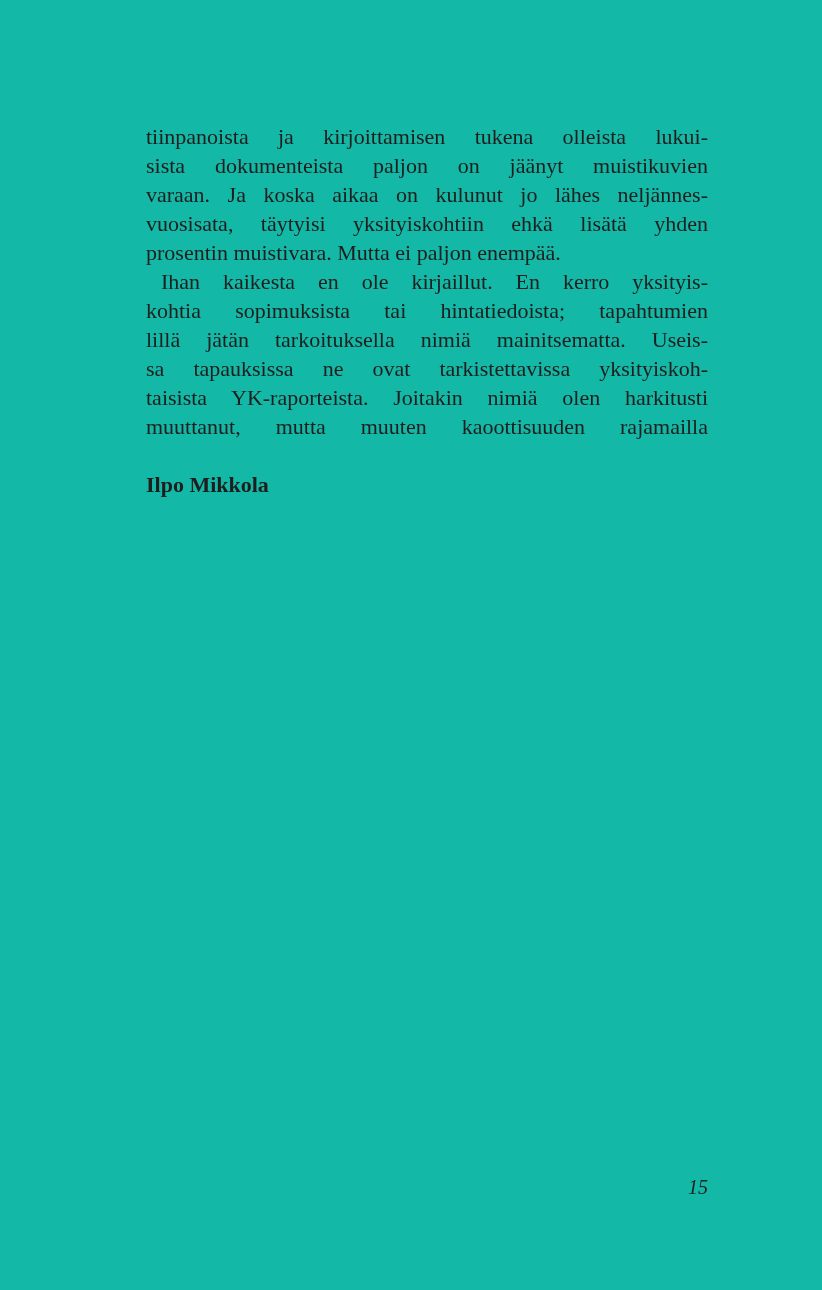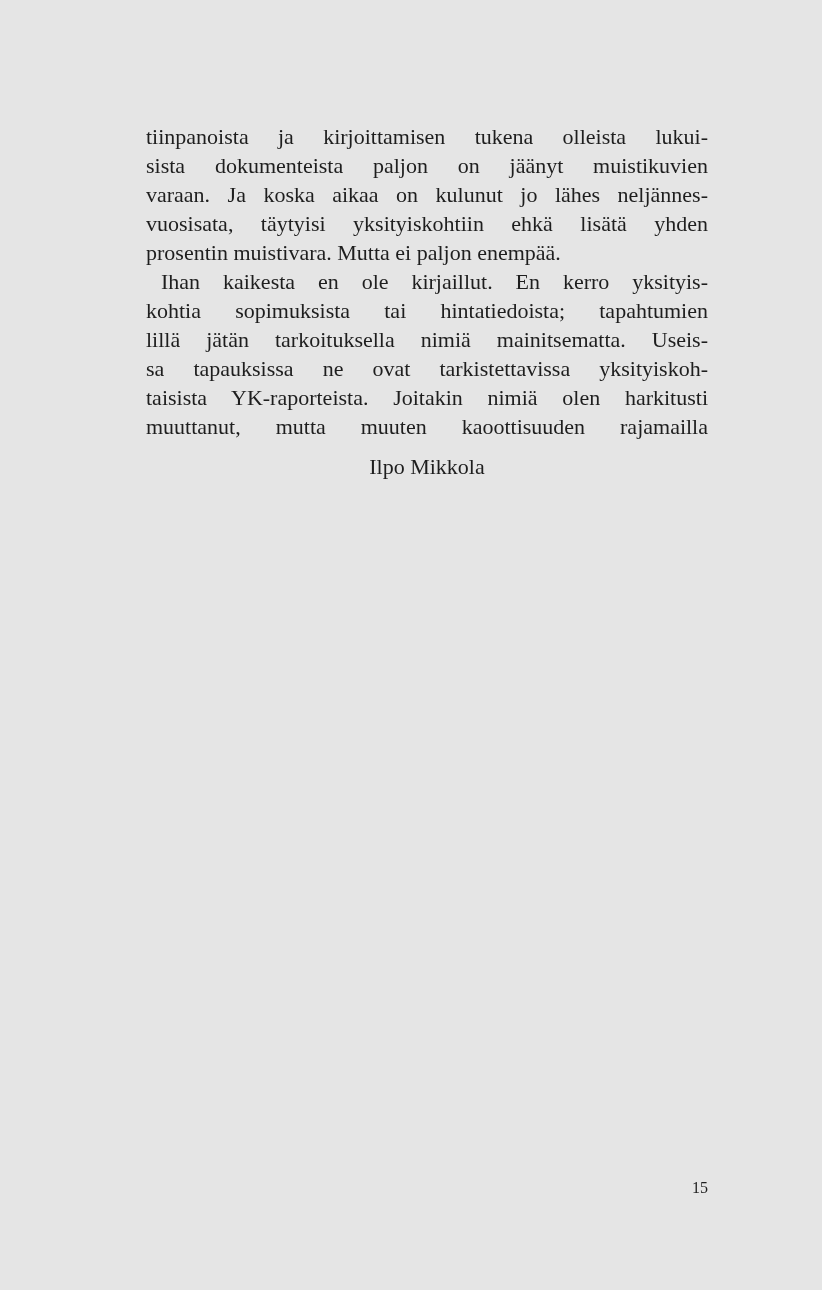--- a/index.html
+++ b/index.html
@@ -4,21 +4,21 @@
 <style>
   html, body {
     margin: 0;
     padding: 0;
     background: #ffffff;
   }
   .page {
     position: relative;
     width: 822px;
     height: 1290px;
-    background: #e5e5e5;
+    background: #14b8a6;
     overflow: hidden;
     font-family: "Liberation Serif", "DejaVu Serif", serif;
     color: #1e1e1e;
   }
   .text-block {
     position: absolute;
     left: 146px;
     top: 122px;
     width: 562px;
     font-size: 22px;
@@ -34,30 +34,32 @@
   }
   .line.last {
     text-align: center;
     text-align-last: left;
     word-spacing: normal;
   }
   .line.indent {
     text-indent: 15px;
   }
   .signature {
-    margin-top: 11px;
-    text-align: center;
+    margin-top: 29px;
+    text-align: left;
     height: 29px;
+    font-weight: bold;
   }
   .page-number {
     position: absolute;
     top: 1173px;
     right: 114px;
-    font-size: 16px;
+    font-size: 20px;
     line-height: 29px;
+    font-style: italic;
   }
 </style>
 </head>
 <body>
 
 <div class="page">
   <div class="text-block">
     <div>
       <div class="line">tiinpanoista ja kirjoittamisen tukena olleista lukui-</div>
       <div class="line">sista dokumenteista paljon on jäänyt muistikuvien</div>

